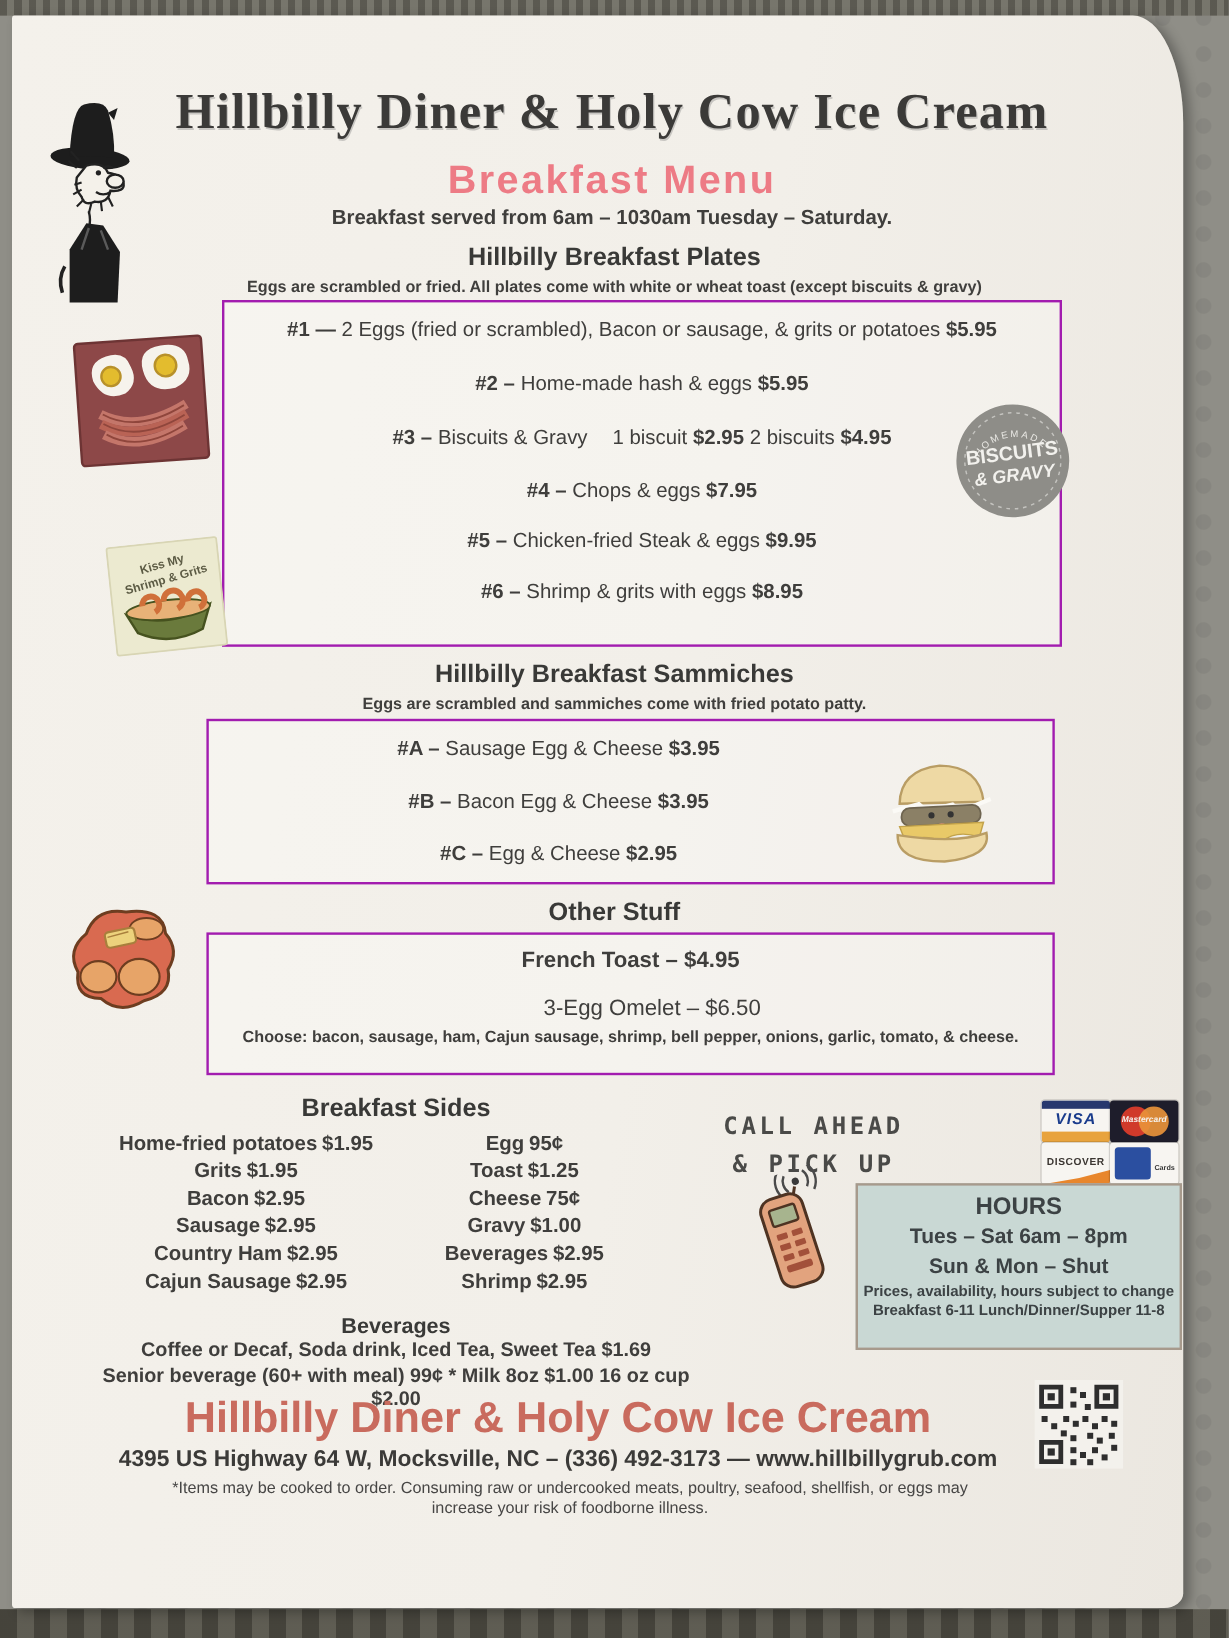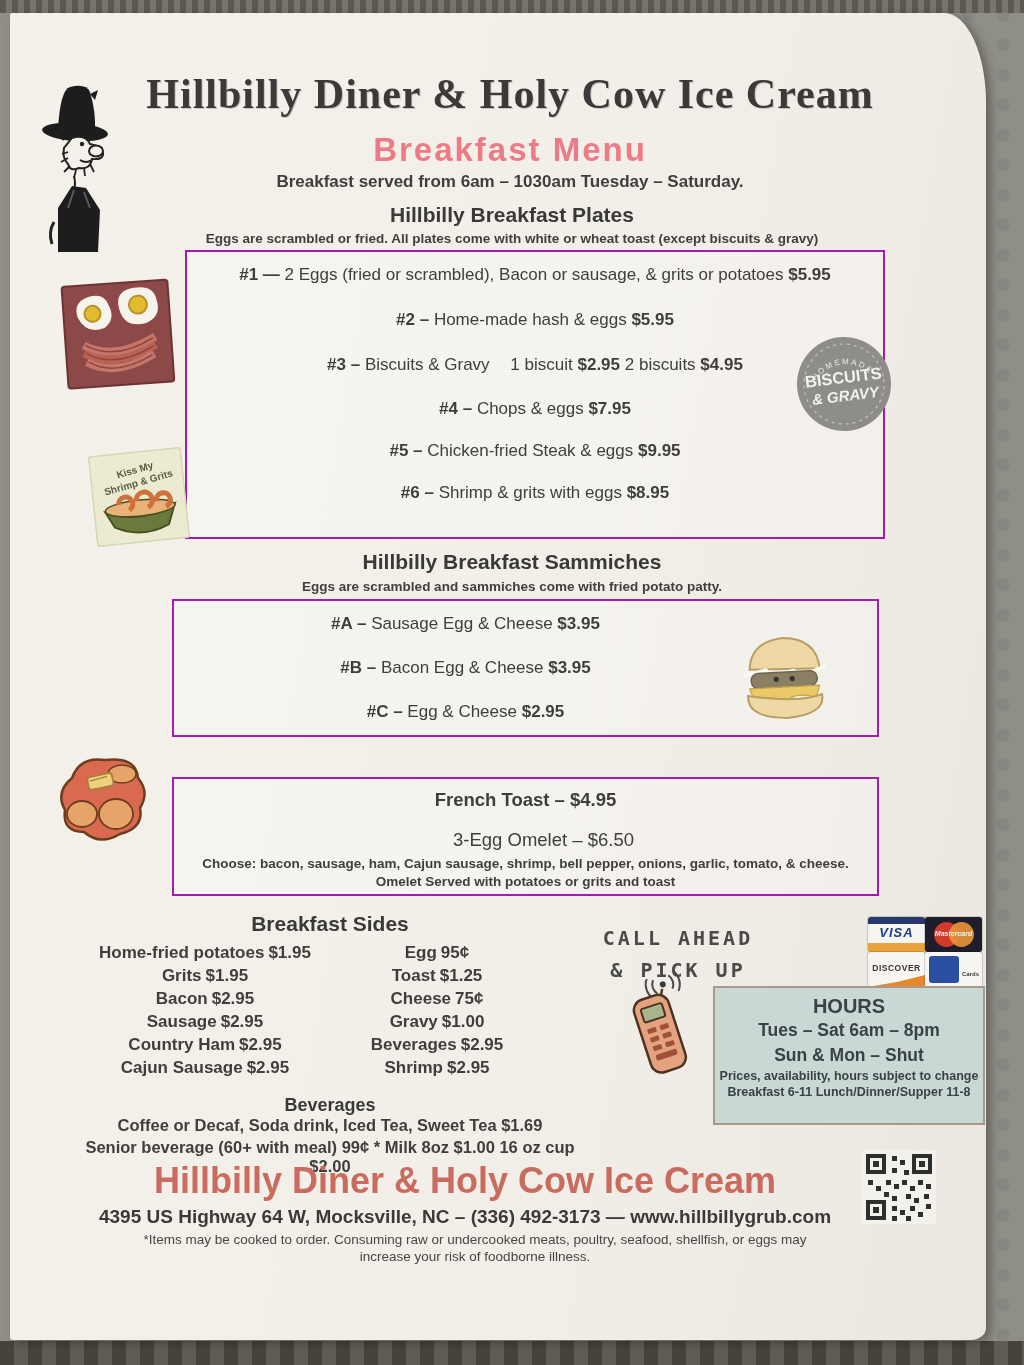--- a/index.html
+++ b/index.html
@@ -226,25 +226,25 @@
     <path d="M14,40 Q16,12 49,10 Q82,12 84,42 Z" fill="#eed9a4" stroke="#b99d64" stroke-width="2"></path>
     <path d="M8,46 L30,41 L36,47 L58,43 L64,49 L90,40" fill="none" stroke="#fbfaf6" stroke-width="3.5"></path>
     <rect x="15" y="44" width="66" height="15" rx="7" fill="#8b8066" stroke="#6e6450" stroke-width="1.5"></rect>
     <circle cx="40" cy="51" r="2.6" fill="#333"></circle>
     <circle cx="56" cy="51" r="2.6" fill="#333"></circle>
     <ellipse cx="48" cy="62" rx="5" ry="4" fill="#d98a7a"></ellipse>
     <path d="M13,59 L83,59 L79,71 Q60,64 48,73 Q34,66 17,71 Z" fill="#e9c968" stroke="#c2a24a" stroke-width="1.2"></path>
     <path d="M11,66 Q9,88 49,90 Q88,88 85,68 Q60,76 11,66 Z" fill="#eed9a4" stroke="#b99d64" stroke-width="2"></path>
   </svg>
 
+  <div class="abs section-heading" style="left:262px; top:749px; width:500px;">Other Stuff</div>
   <div class="abs box" style="left:172px; top:777px; width:707px; height:119px;">
     <div class="menu-line b" style="top:10px; font-size:18.5px; font-weight:700;">French Toast – $4.95</div>
     <div class="menu-line b" style="top:50px; font-size:18.5px; font-weight:400;margin-left:36px;">3-Egg Omelet –  $6.50</div>
     <div class="menu-line" style="top:77px; font-size:13.5px; font-weight:600;">Choose: bacon, sausage, ham, Cajun sausage, shrimp, bell pepper, onions, garlic, tomato, &amp; cheese.</div>
-    <div class="menu-line" style="top:95px; font-size:13.5px; font-weight:600;">Omelet Served with potatoes or grits and toast</div>
   </div>
 
   <svg class="sticker sticker-toast" width="106" height="100" viewBox="0 0 106 100">
     <path d="M22,30 Q30,8 55,12 Q86,8 88,30 Q100,44 90,60 Q94,80 70,86 Q50,98 34,84 Q12,84 15,62 Q5,44 22,30 Z" fill="#d96a50" stroke="#6d3d20" stroke-width="2.5"></path>
     <ellipse cx="32" cy="66" rx="15" ry="13" fill="#e7a468" stroke="#6d3d20" stroke-width="1.8"></ellipse>
     <ellipse cx="66" cy="66" rx="17" ry="15" fill="#e7a468" stroke="#6d3d20" stroke-width="1.8"></ellipse>
     <ellipse cx="72" cy="26" rx="14" ry="9" fill="#e7a468" stroke="#6d3d20" stroke-width="1.5"></ellipse>
     <g transform="rotate(-12 50 34)">
       <rect x="38" y="27" width="25" height="13" rx="3" fill="#ecd27c" stroke="#a87f3c" stroke-width="1.8"></rect>
       <path d="M40,31 L58,30" stroke="#a87f3c" stroke-width="1.2"></path>

